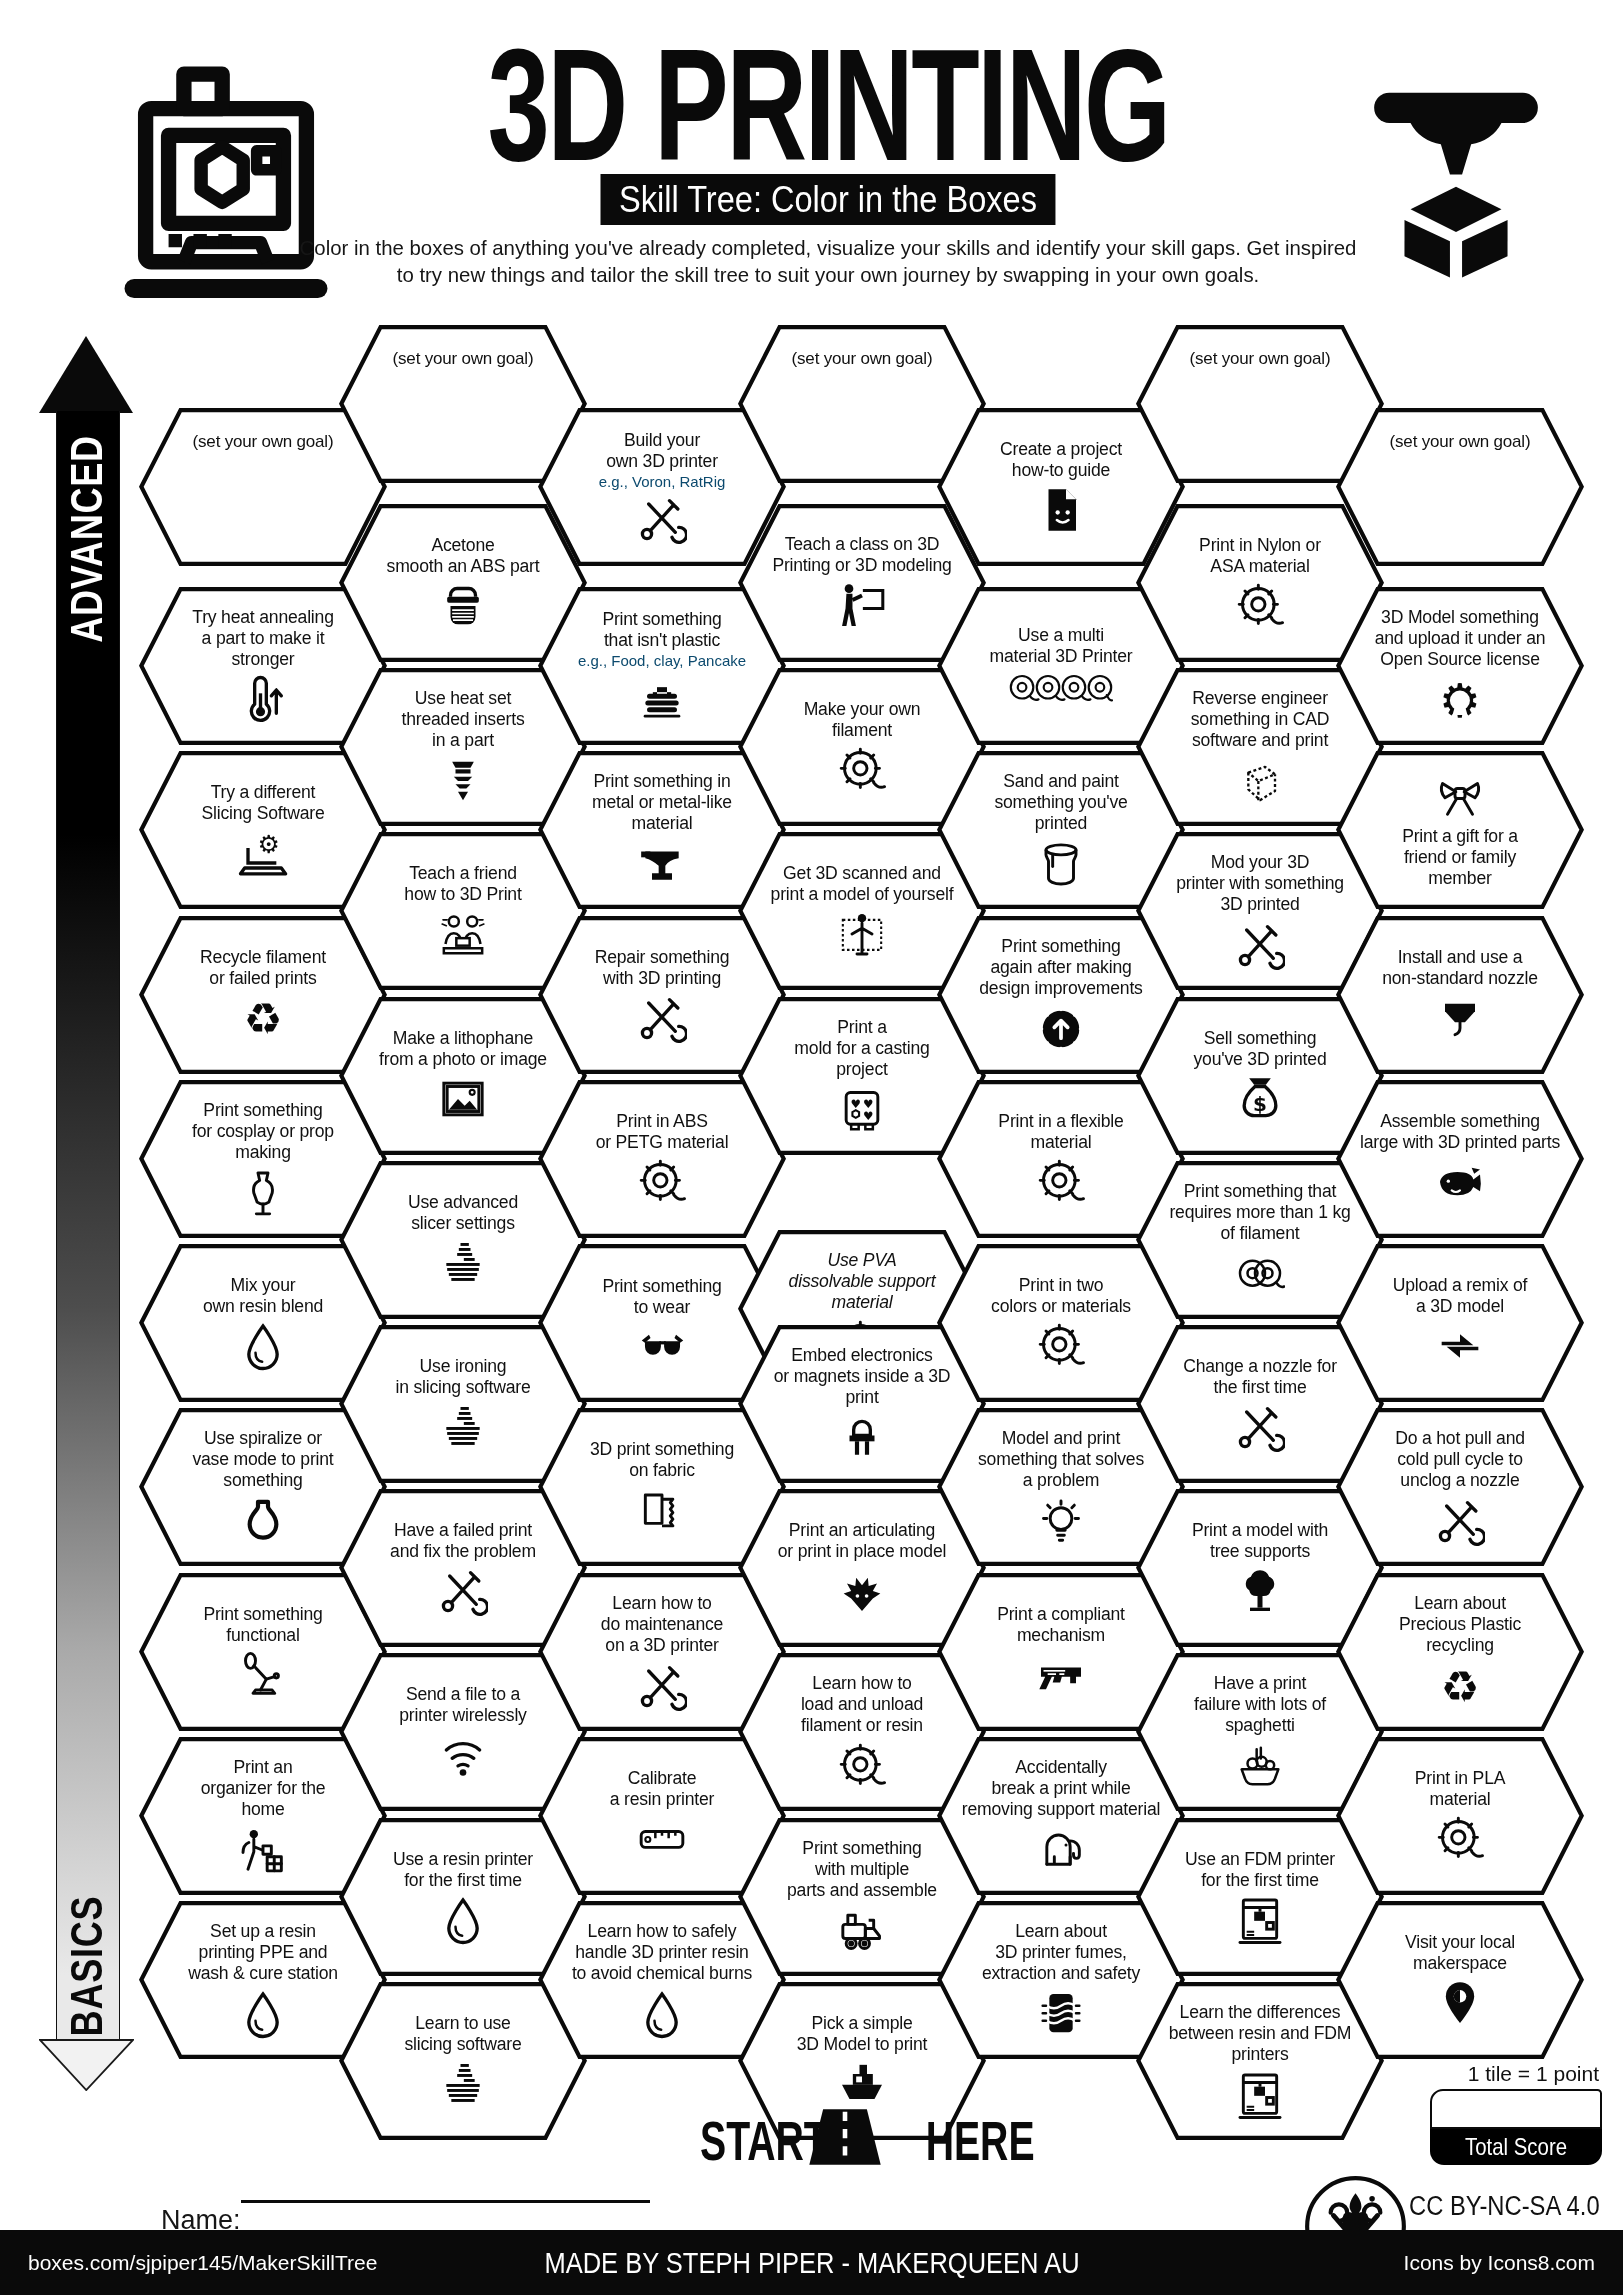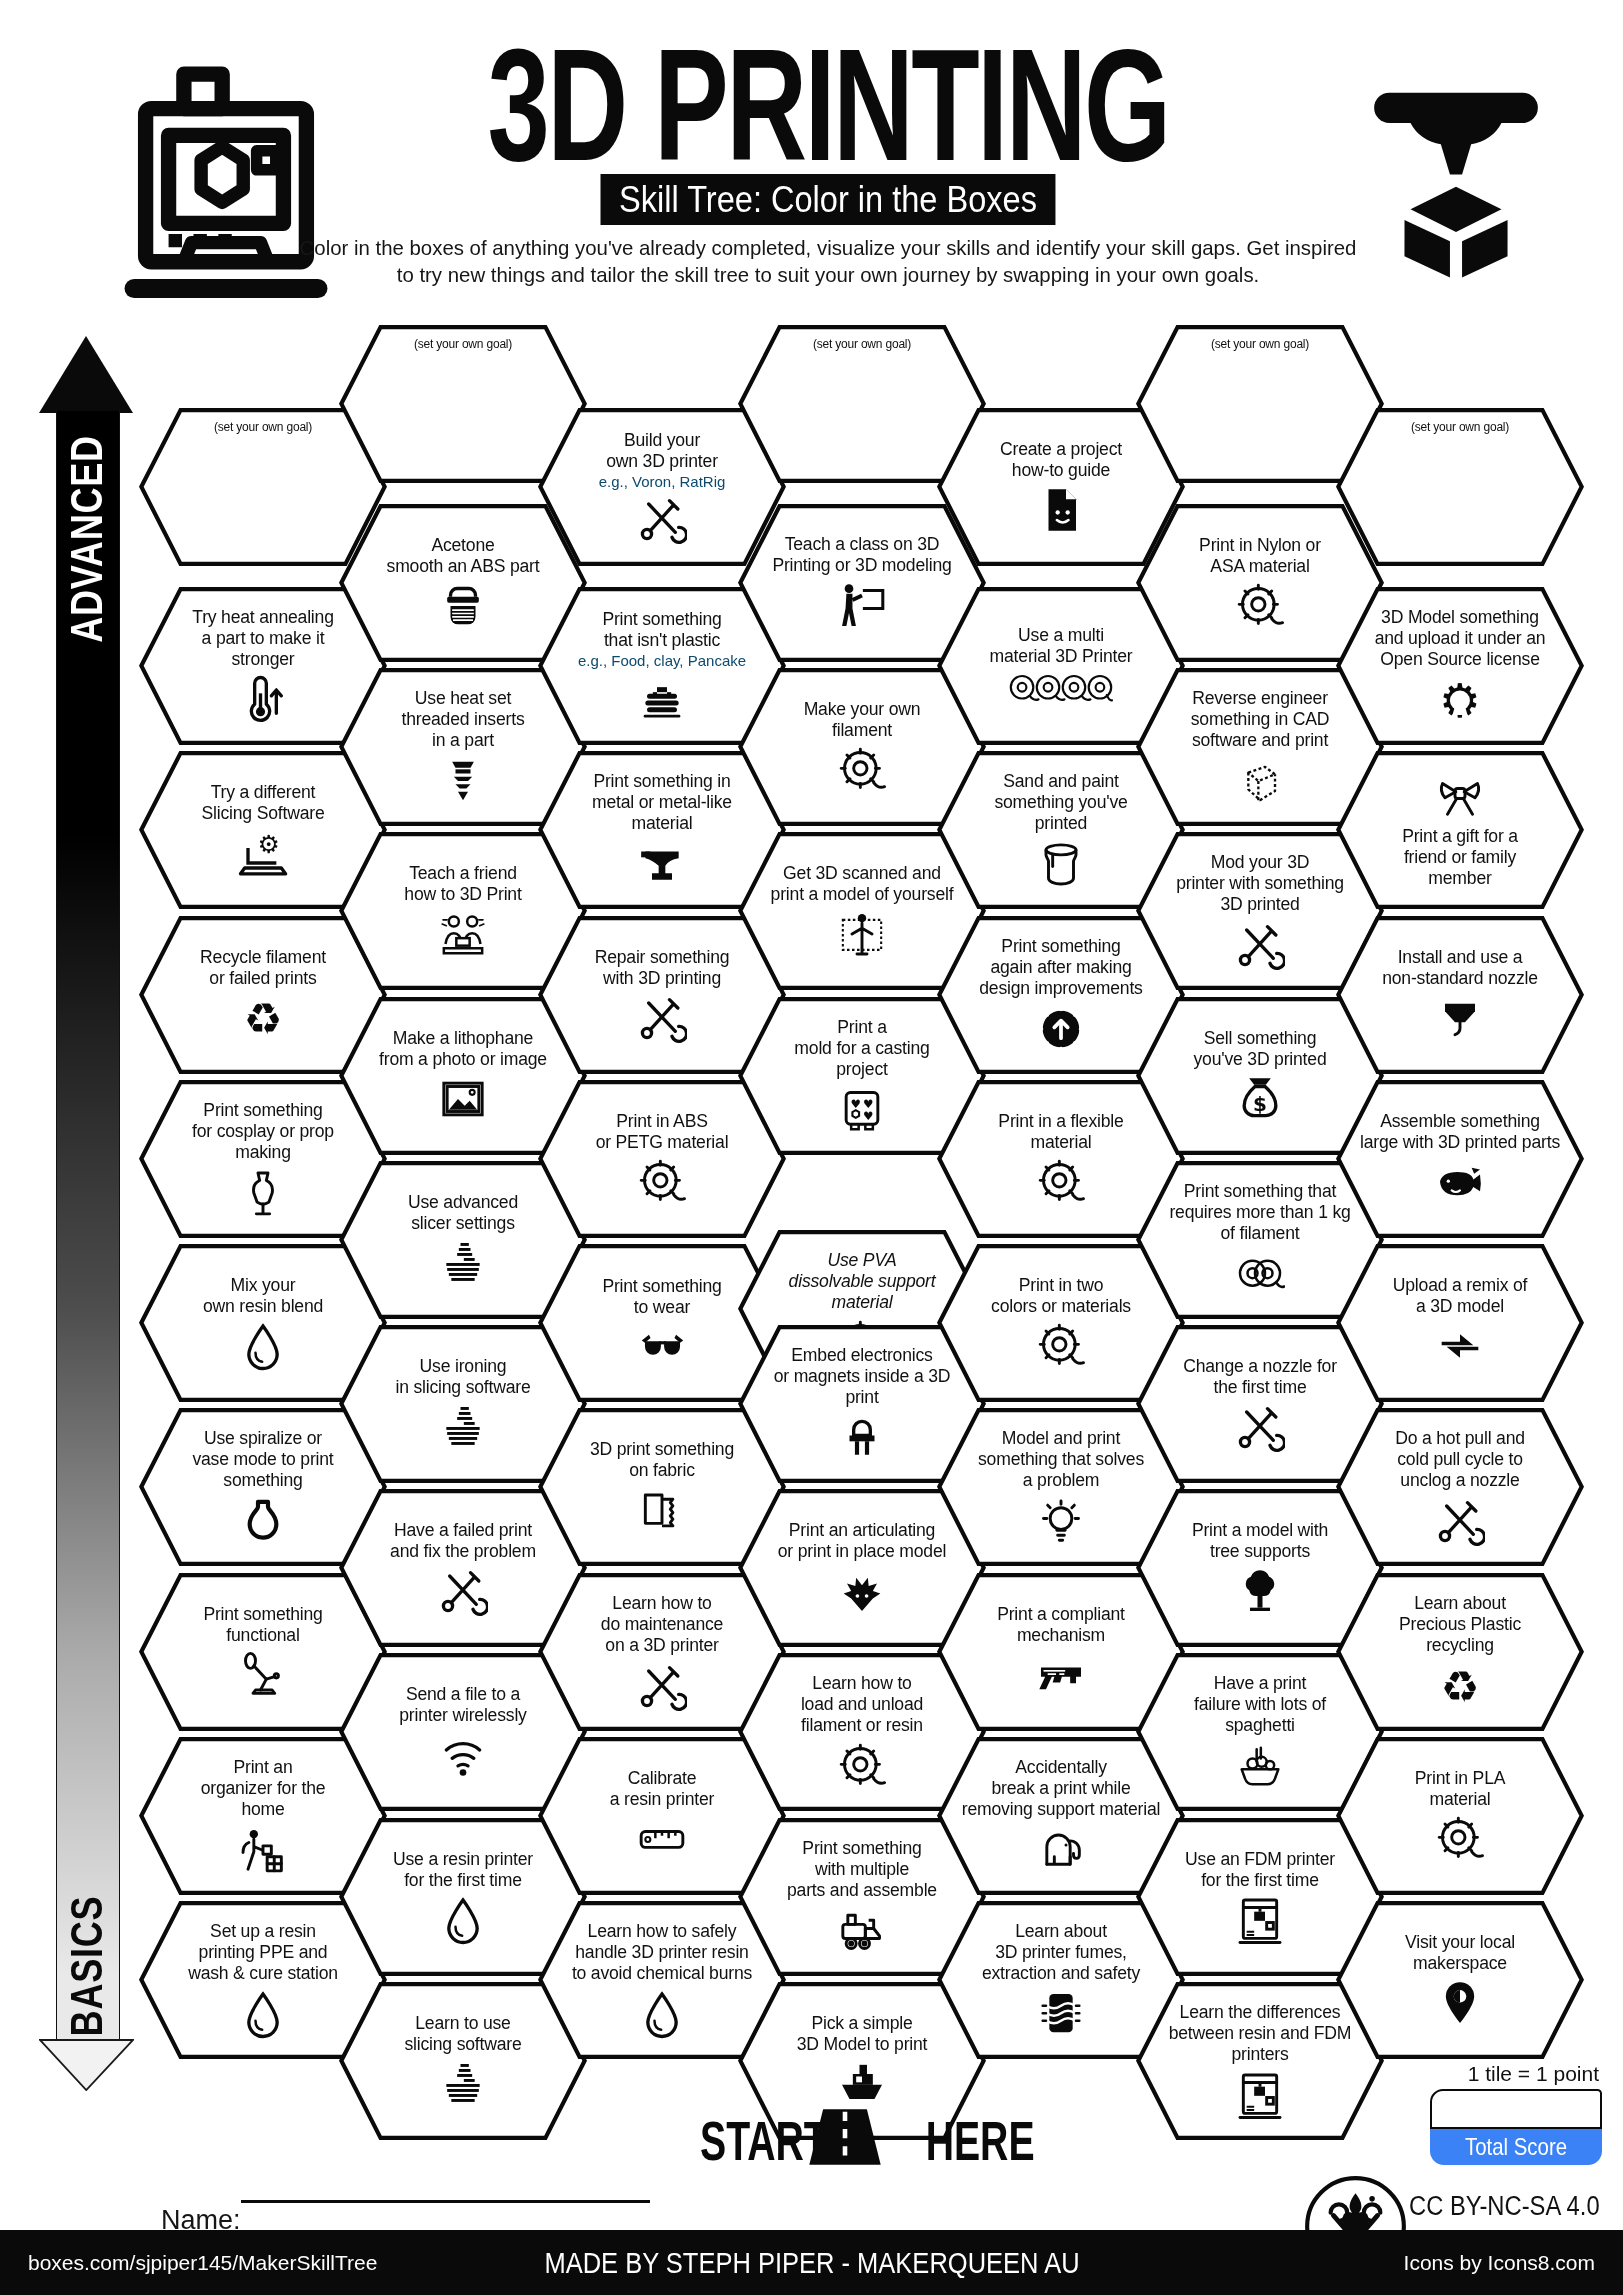--- a/index.html
+++ b/index.html
@@ -28,31 +28,31 @@
         color:#0a0a0a;font-size:44px;letter-spacing:0.9px;}
   
   .hex{position:absolute;width:248px;height:160px;}
   .hex-bg{position:absolute;left:0;top:0;}
   .hex-bg polygon{fill:#fff;stroke:#0a0a0a;stroke-width:9;}
   .hex-content{position:absolute;left:19.4px;right:19.4px;top:6.5px;bottom:6.5px;display:flex;
         flex-direction:column;align-items:center;justify-content:center;gap:4.6px;text-align:center;}
   .hex-label{font-size:17.6px;line-height:1.2;letter-spacing:-0.2px;white-space:pre-line;color:#111;}
   .hex-sub{font-size:15px;margin-top:-3.7px;color:#0c4a6e;}
   .hex--goal .hex-content{justify-content:flex-start;padding-top:6.5px;}
-  .hex--goal .hex-label{font-size:12px;}
+  .hex--goal .hex-label{font-size:17px;margin-top:12px;}
   .hex-icon{flex:none;}
   
   .start-word{position:absolute;top:2108px;font-size:56px;font-weight:bold;transform:scaleX(.70);
         transform-origin:center;color:#0a0a0a;white-space:nowrap;}
   .name-label{position:absolute;left:161px;top:2168px;font-size:27px;color:#161616;margin-top:37px;}
   .name-line{position:absolute;left:241px;top:2200px;width:409px;height:2.8px;background:#0a0a0a;}
   .tile-note{position:absolute;right:24px;top:2062px;font-size:21px;color:#111;}
   .score-box{position:absolute;left:1430px;top:2089px;width:172px;height:40px;background:#fff;
         border:2.8px solid #0a0a0a;border-radius:13px 4.6px 0 0;box-sizing:border-box;}
-  .score-tab{position:absolute;left:1430px;top:2129px;width:172px;height:36px;background:#3b82f6;
+  .score-tab{position:absolute;left:1430px;top:2129px;width:172px;height:36px;background:#000000;
         border-radius:0 0 14px 14px;display:flex;align-items:center;justify-content:center;}
   .score-tab div{color:#fff;font-size:24px;transform:scaleX(.85);white-space:nowrap;}
   .cc-badge{position:absolute;left:1303px;top:2174px;}
   .cc-text{position:absolute;left:1409px;top:2191px;font-size:27px;transform:scaleX(.88);
         transform-origin:left center;white-space:nowrap;color:#111;}
   .footer-bar{position:absolute;left:0;top:2230px;width:1623px;height:66px;background:#0a0a0a;}
   .footer-bar .fleft{position:absolute;left:28px;top:50%;transform:translateY(-50%);color:#fff;font-size:21px;}
   .footer-bar .fcenter{position:absolute;left:50%;top:50%;transform:translate(-50%,-50%) scaleX(.85);
         color:#fff;font-size:30px;white-space:nowrap;}
   .footer-bar .fright{position:absolute;right:28px;top:50%;transform:translateY(-50%);color:#fff;font-size:21px;}

